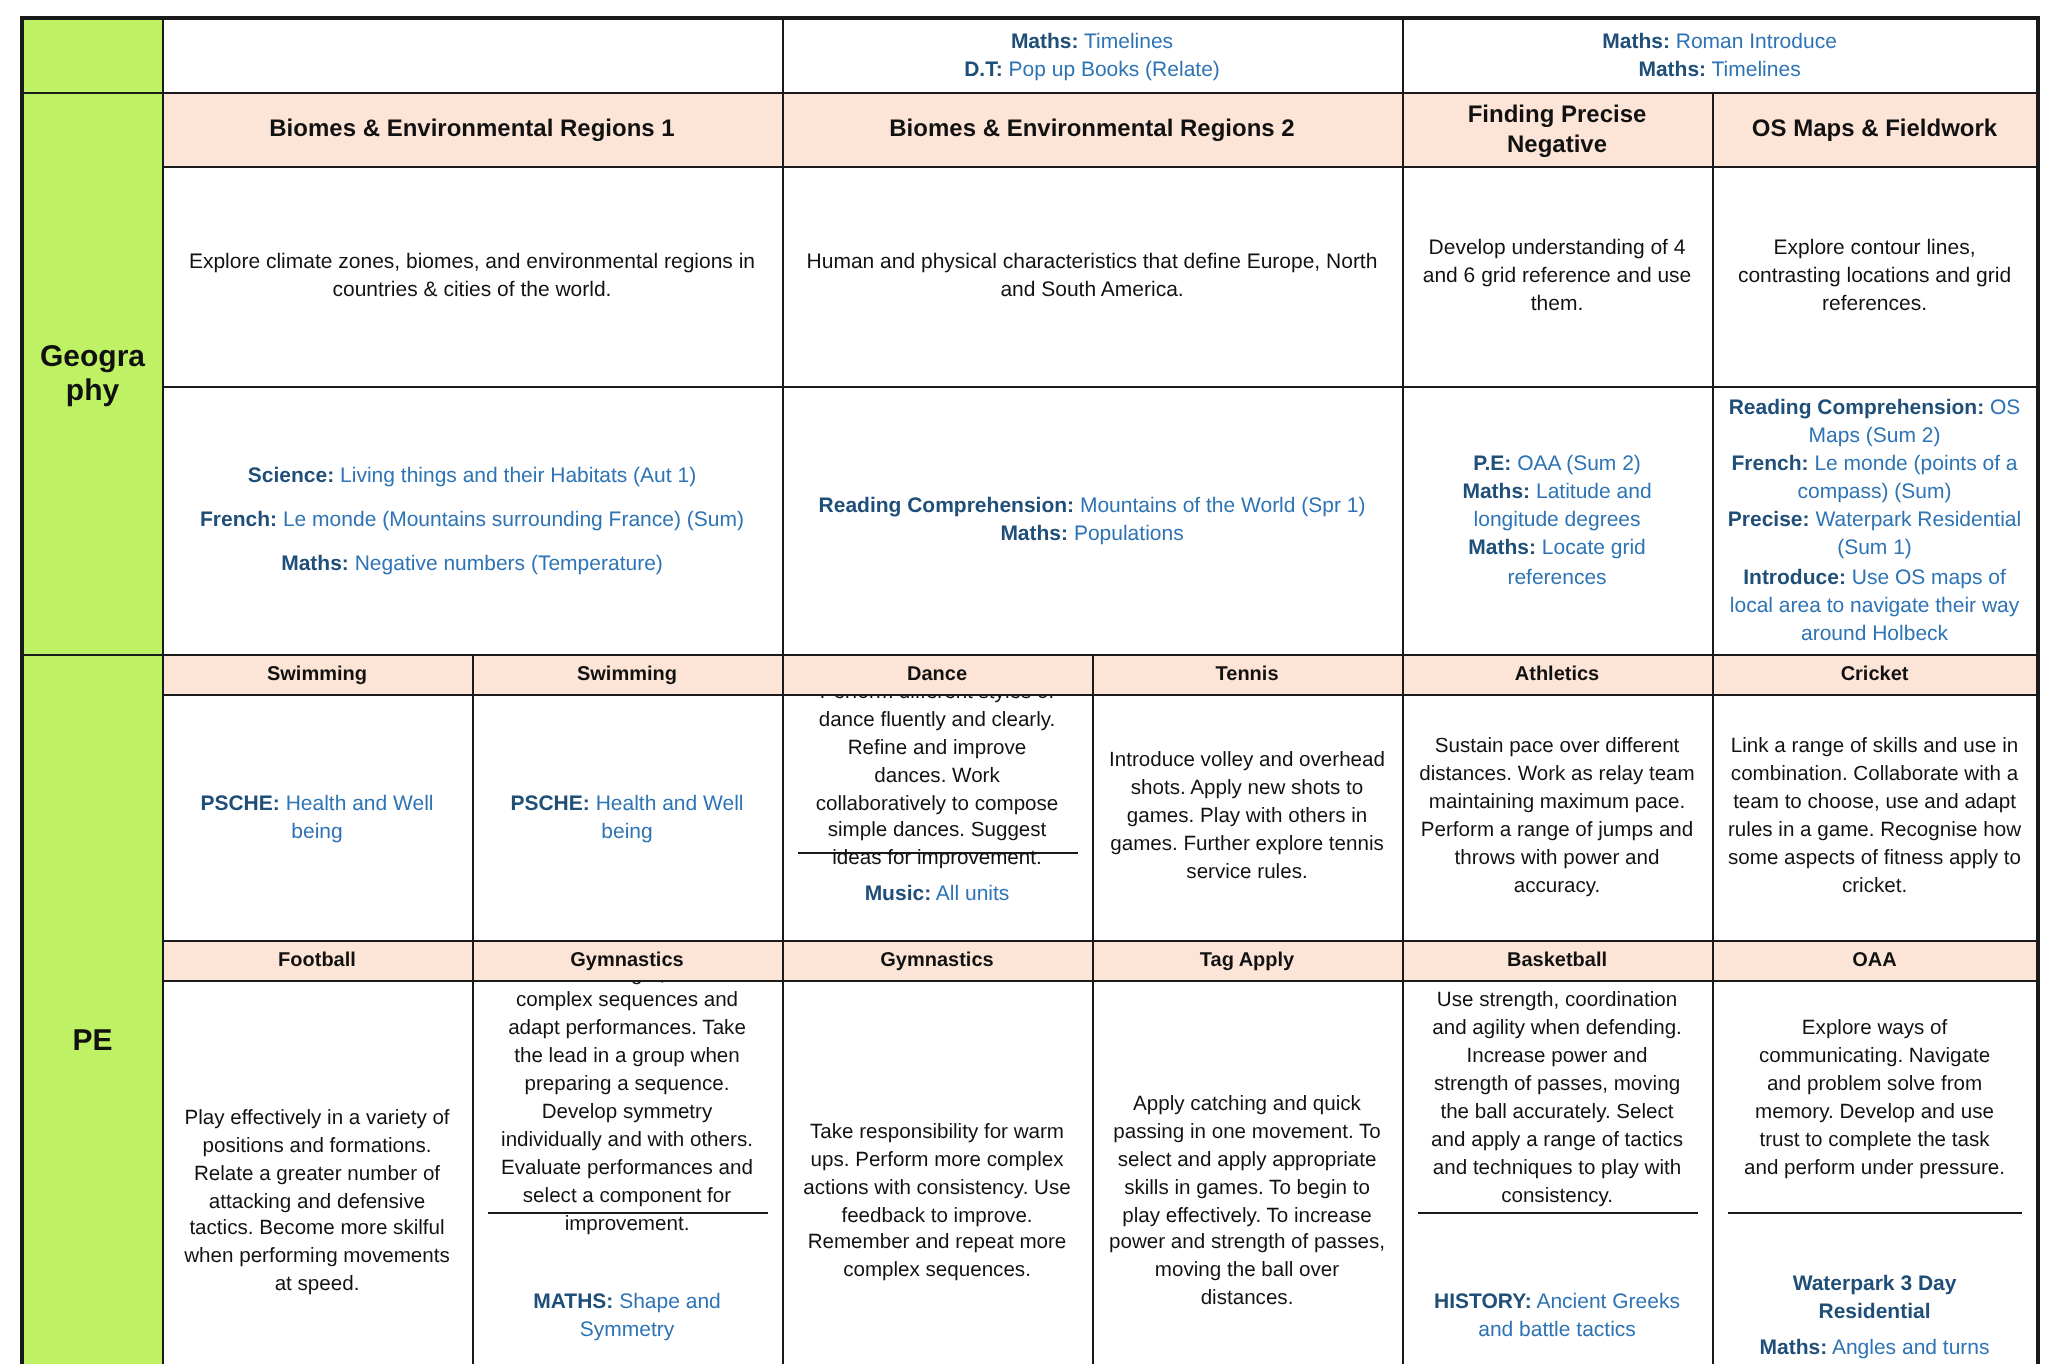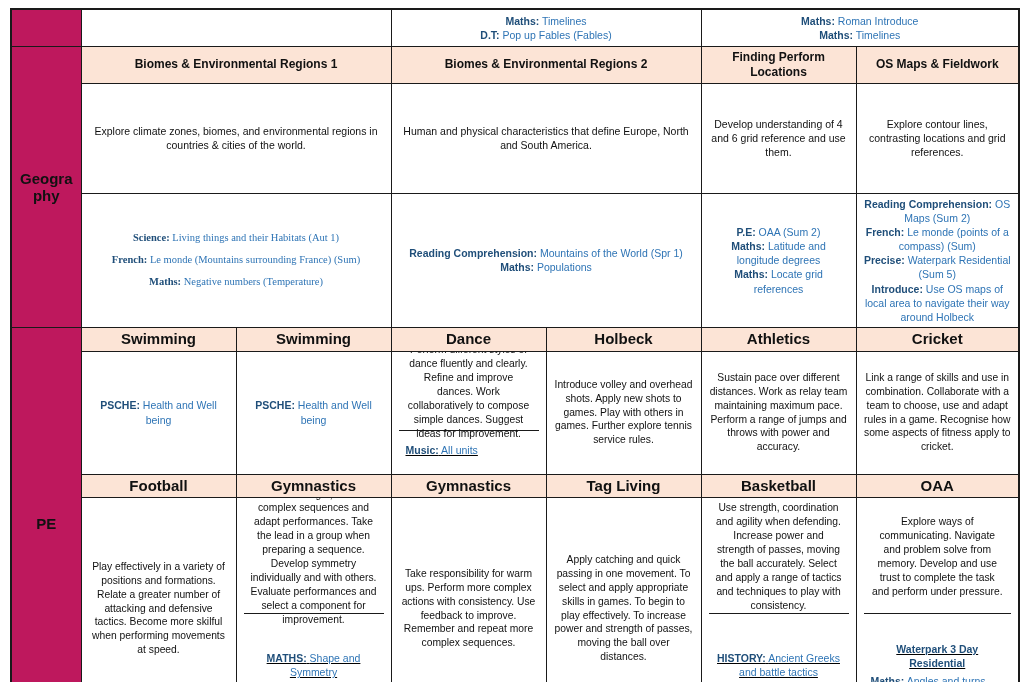--- a/index.html
+++ b/index.html
@@ -30,52 +30,52 @@
   }
   .r1 td { height: 37px; }
   .r2 td { height: 35px; }
   .r3 td { height: 110px; }
   .r4 td { height: 110px; }
   .r5 td { height: 20px; }
   .r6 td { height: 118px; }
   .r7 td { height: 20px; }
   .r8 td { height: 217px; }
 
-  .label-cell { background: #be185d; }
+  .label-cell { background: #bef264; }
   .section-label { font-weight: bold; font-size: 15px; color: #111; }
 
   .unit-header { background: #fce4d6; font-weight: bold; color: #111; }
   .geo-header { font-size: 12px; line-height: 1.25; }
-  .pe-header  { font-size: 15px; line-height: 1.1; padding: 2px 4px; }
+  .pe-header  { font-size: 10px; line-height: 1.1; padding: 2px 4px; }
 
   .desc   { font-size: 10.5px; line-height: 1.35; color: #111; }
   .desc-sm{ font-size: 10.3px; line-height: 1.35; color: #111; }
 
   .links { font-size: 10.5px; line-height: 1.35; }
   .lnk-line { margin: 0; }
-  .links.spaced .lnk-line { margin: 8px 0; font-family: Liberation Serif, serif; }
+  .links.spaced .lnk-line { margin: 8px 0; }
   .lnk-label { font-weight: bold; color: #1f4e79; }
   .lnk-text  { color: #2e74b5; }
   .sub-heading { font-weight: bold; color: #1f4e79; font-size: 10.5px; margin-bottom: 4px; }
 
   td.split-cell { padding: 0; vertical-align: top; }
   .split { display: flex; flex-direction: column; width: 100%; }
   .split-6 { height: 116px; }
   .split-8 { height: 215px; }
   .split-top {
     border-bottom: 1px solid #1a1a1a;
     display: flex; align-items: center; justify-content: center;
     padding: 3px 7px; box-sizing: border-box;
   }
   .split-6 .split-top { height: 76px; }
   .split-8 .split-top { height: 113px; }
   .split-bottom {
     flex: 1 1 auto;
-    display: flex; flex-direction: column; align-items: flex-start; justify-content: center;
-    padding: 3px 7px; box-sizing: border-box; text-decoration: underline;
+    display: flex; flex-direction: column; align-items: center; justify-content: center;
+    padding: 3px 7px; box-sizing: border-box;
   }
 </style>
 </head>
 <body>
 
 <div class="page">
   <table class="grid">
     <colgroup>
       <col style="width:70px">
         <col style="width:155px">
@@ -85,33 +85,33 @@
         <col style="width:155px">
       <col style="width:163px">
     </colgroup>
 
     <tbody>
         <tr class="r1">
       <td class="label-cell"></td>
       <td colspan="2"></td>
       <td colspan="2" class="links">
         <div class="lnk-line"><span class="lnk-label">Maths:</span> <span class="lnk-text">Timelines</span></div>
-        <div class="lnk-line"><span class="lnk-label">D.T:</span> <span class="lnk-text">Pop up Fables (Fables)</span></div>
+        <div class="lnk-line"><span class="lnk-label">D.T:</span> <span class="lnk-text">Pop up Books (Relate)</span></div>
       </td>
       <td colspan="2" class="links">
         <div class="lnk-line"><span class="lnk-label">Maths:</span> <span class="lnk-text">Roman Introduce</span></div>
         <div class="lnk-line"><span class="lnk-label">Maths:</span> <span class="lnk-text">Timelines</span></div>
       </td>
     </tr>
 
     <tr class="r2">
       <td rowspan="3" class="label-cell section-label">Geography</td>
       <td colspan="2" class="unit-header geo-header">Biomes &amp; Environmental Regions 1</td>
       <td colspan="2" class="unit-header geo-header">Biomes &amp; Environmental Regions 2</td>
-      <td class="unit-header geo-header">Finding Perform Locations</td>
+      <td class="unit-header geo-header">Finding Precise Negative</td>
       <td class="unit-header geo-header">OS Maps &amp; Fieldwork</td>
     </tr>
 
     <tr class="r3">
       <td colspan="2" class="desc">Explore climate zones, biomes, and environmental regions in countries &amp; cities of the world.</td>
       <td colspan="2" class="desc">Human and physical characteristics that define Europe, North and South America.</td>
       <td class="desc">Develop understanding of 4 and 6 grid reference and use them.</td>
       <td class="desc">Explore contour lines, contrasting locations and grid references.</td>
     </tr>
 
@@ -126,31 +126,31 @@
         <div class="lnk-line"><span class="lnk-label">Maths:</span> <span class="lnk-text">Populations</span></div>
       </td>
       <td class="links">
         <div class="lnk-line"><span class="lnk-label">P.E:</span> <span class="lnk-text">OAA (Sum 2)</span></div>
         <div class="lnk-line"><span class="lnk-label">Maths:</span> <span class="lnk-text">Latitude and longitude degrees</span></div>
         <div class="lnk-line"><span class="lnk-label">Maths:</span> <span class="lnk-text">Locate grid references</span></div>
       </td>
       <td class="links">
         <div class="lnk-line"><span class="lnk-label">Reading Comprehension:</span> <span class="lnk-text">OS Maps (Sum 2)</span></div>
         <div class="lnk-line"><span class="lnk-label">French:</span> <span class="lnk-text">Le monde (points of a compass) (Sum)</span></div>
-        <div class="lnk-line"><span class="lnk-label">Precise:</span> <span class="lnk-text">Waterpark Residential (Sum 5)</span></div>
+        <div class="lnk-line"><span class="lnk-label">Precise:</span> <span class="lnk-text">Waterpark Residential (Sum 1)</span></div>
         <div class="lnk-line"><span class="lnk-label">Introduce:</span> <span class="lnk-text">Use OS maps of local area to navigate their way around Holbeck</span></div>
       </td>
     </tr>
 
     <tr class="r5">
       <td rowspan="4" class="label-cell section-label">PE</td>
       <td class="unit-header pe-header">Swimming</td>
       <td class="unit-header pe-header">Swimming</td>
       <td class="unit-header pe-header">Dance</td>
-      <td class="unit-header pe-header">Holbeck</td>
+      <td class="unit-header pe-header">Tennis</td>
       <td class="unit-header pe-header">Athletics</td>
       <td class="unit-header pe-header">Cricket</td>
     </tr>
 
     <tr class="r6">
       <td class="links">
         <div class="lnk-line"><span class="lnk-label">PSCHE:</span> <span class="lnk-text">Health and Well being</span></div>
       </td>
       <td class="links">
         <div class="lnk-line"><span class="lnk-label">PSCHE:</span> <span class="lnk-text">Health and Well being</span></div>
@@ -165,21 +165,21 @@
       </td>
       <td class="desc-sm">Introduce volley and overhead shots.  Apply new shots to games. Play with others in games.  Further explore tennis service rules.</td>
       <td class="desc-sm">Sustain pace over different distances.  Work as relay team maintaining maximum pace. Perform a range of jumps and throws with power and accuracy.</td>
       <td class="desc-sm">Link a range of skills and use in combination.  Collaborate with a team to choose, use and adapt rules in a game.  Recognise how some aspects of fitness apply to cricket.</td>
     </tr>
 
     <tr class="r7">
       <td class="unit-header pe-header">Football</td>
       <td class="unit-header pe-header">Gymnastics</td>
       <td class="unit-header pe-header">Gymnastics</td>
-      <td class="unit-header pe-header">Tag Living</td>
+      <td class="unit-header pe-header">Tag Apply</td>
       <td class="unit-header pe-header">Basketball</td>
       <td class="unit-header pe-header">OAA</td>
     </tr>
 
     <tr class="r8">
       <td class="desc-sm">Play effectively in a variety of positions and formations. Relate a greater number of attacking and defensive tactics. Become more skilful when performing movements at speed.</td>
       <td class="split-cell">
         <div class="split split-8">
           <div class="split-top desc-sm">Create longer, more complex sequences and adapt performances.  Take the lead in a group when preparing a sequence.  Develop symmetry individually and with others. Evaluate performances and select a component for improvement.</div>
           <div class="split-bottom links">

